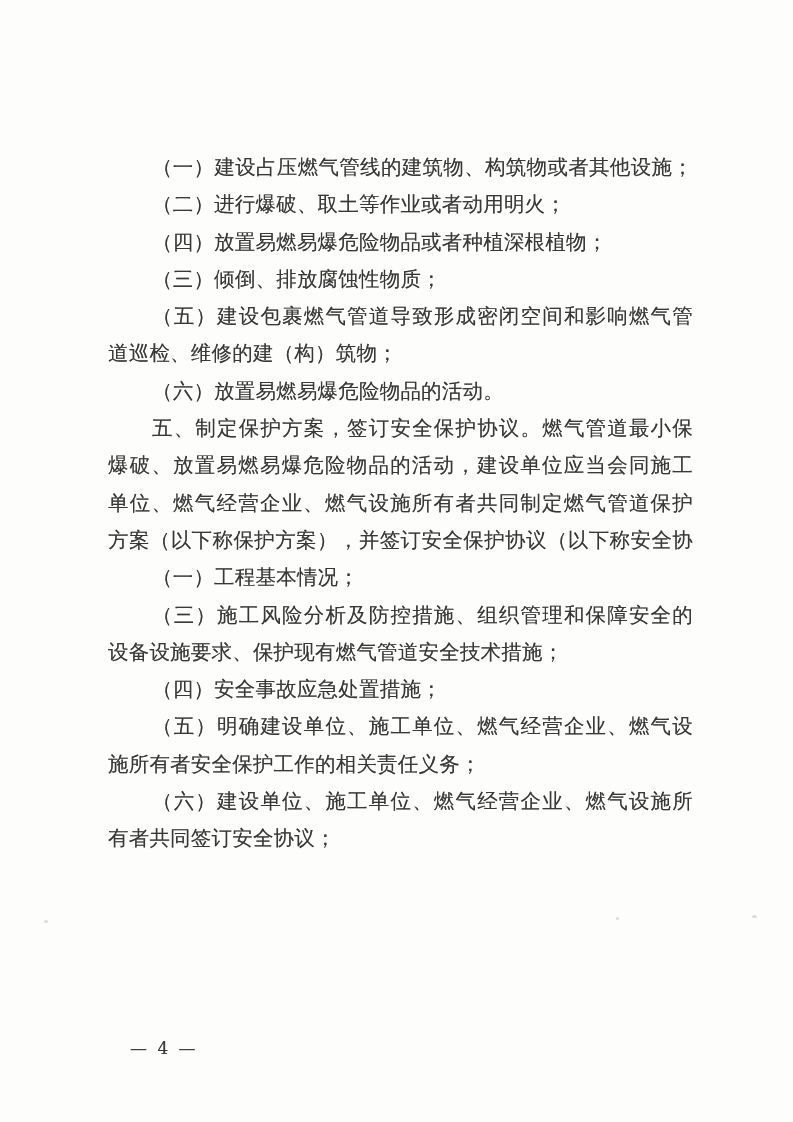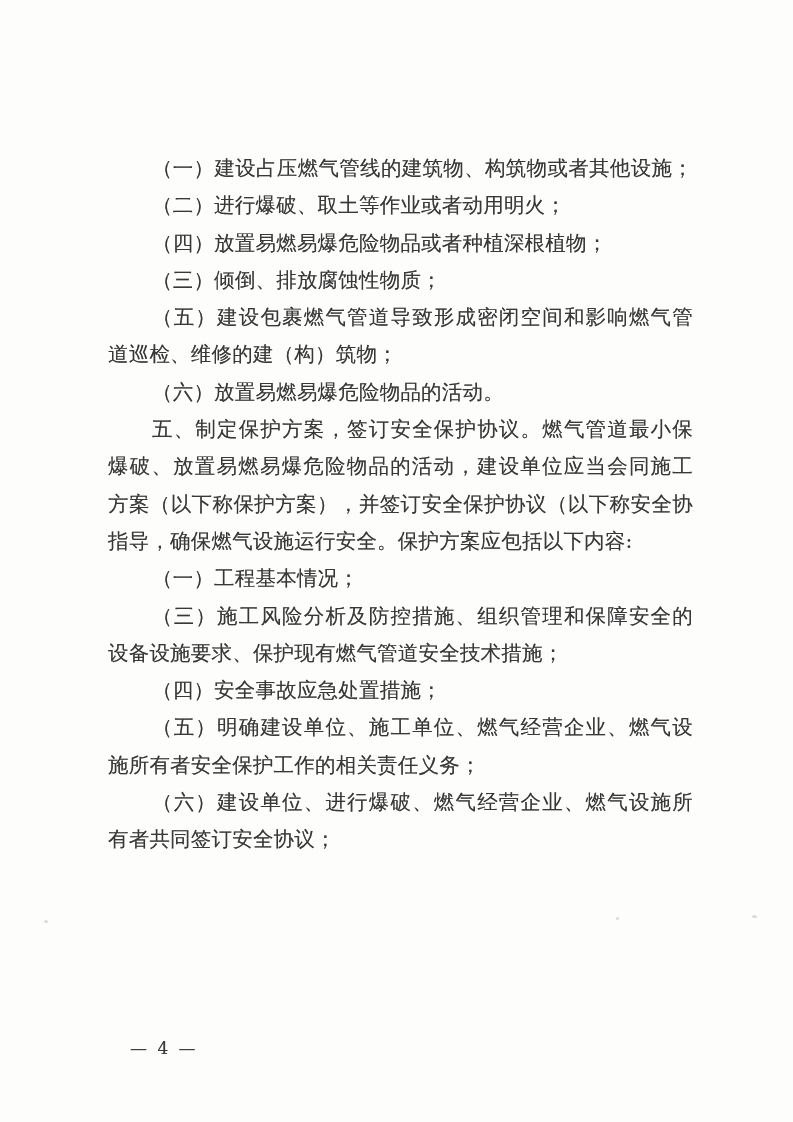--- a/index.html
+++ b/index.html
@@ -15,20 +15,21 @@
     background: var(--page-bg, #fdfdfc);
     overflow: hidden;
     font-family: "DejaVu Serif", "Liberation Serif", serif;
     color: var(--text-color, #383838);
   }
   .text-block {
     position: absolute;
     left: 108px;
     top: 150px;
     width: 585px;
+    font-family: Liberation Mono, monospace;
   }
   .line {
     height: 37.3px;
     line-height: 37.3px;
     font-size: 20.5px;
     white-space: nowrap;
     text-shadow: 0 0 0.6px rgba(70,70,70,0.55);
     letter-spacing: 0.2px;
   }
   .line.indent {
@@ -68,28 +69,28 @@
   <div class="text-block">
       <div class="line indent justify">（一）建设占压燃气管线的建筑物、构筑物或者其他设施；</div>
       <div class="line indent">（二）进行爆破、取土等作业或者动用明火；</div>
       <div class="line indent">（四）放置易燃易爆危险物品或者种植深根植物；</div>
       <div class="line indent">（三）倾倒、排放腐蚀性物质；</div>
       <div class="line indent justify">（五）建设包裹燃气管道导致形成密闭空间和影响燃气管</div>
       <div class="line">道巡检、维修的建（构）筑物；</div>
       <div class="line indent">（六）放置易燃易爆危险物品的活动。</div>
       <div class="line indent justify">五、制定保护方案，签订安全保护协议。燃气管道最小保</div>
       <div class="line justify">爆破、放置易燃易爆危险物品的活动，建设单位应当会同施工</div>
+      <div class="line justify">单位、燃气经营企业、燃气设施所有者共同制定燃气管道保护</div>
       <div class="line justify">方案（以下称保护方案），并签订安全保护协议（以下称安全协</div>
-      <div class="line">指导，确保燃气设施运行安全。保护方案应包括以下内容:</div>
       <div class="line indent">（一）工程基本情况；</div>
       <div class="line indent justify">（三）施工风险分析及防控措施、组织管理和保障安全的</div>
       <div class="line">设备设施要求、保护现有燃气管道安全技术措施；</div>
       <div class="line indent">（四）安全事故应急处置措施；</div>
       <div class="line indent justify">（五）明确建设单位、施工单位、燃气经营企业、燃气设</div>
       <div class="line">施所有者安全保护工作的相关责任义务；</div>
-      <div class="line indent justify">（六）建设单位、进行爆破、燃气经营企业、燃气设施所</div>
+      <div class="line indent justify">（六）建设单位、施工单位、燃气经营企业、燃气设施所</div>
       <div class="line">有者共同签订安全协议；</div>
     </div>
   <div class="page-number">— 4 —</div>
   <div class="speck s1"></div>
   <div class="speck s2"></div>
   <div class="speck s3"></div>
 </div>
 
 </body></html>

